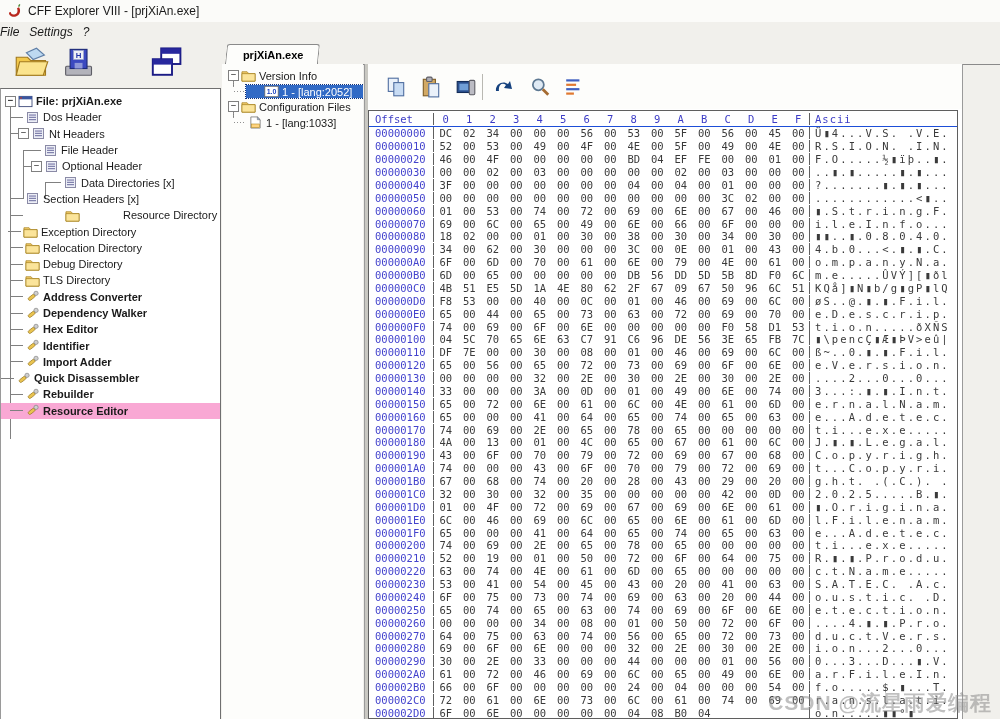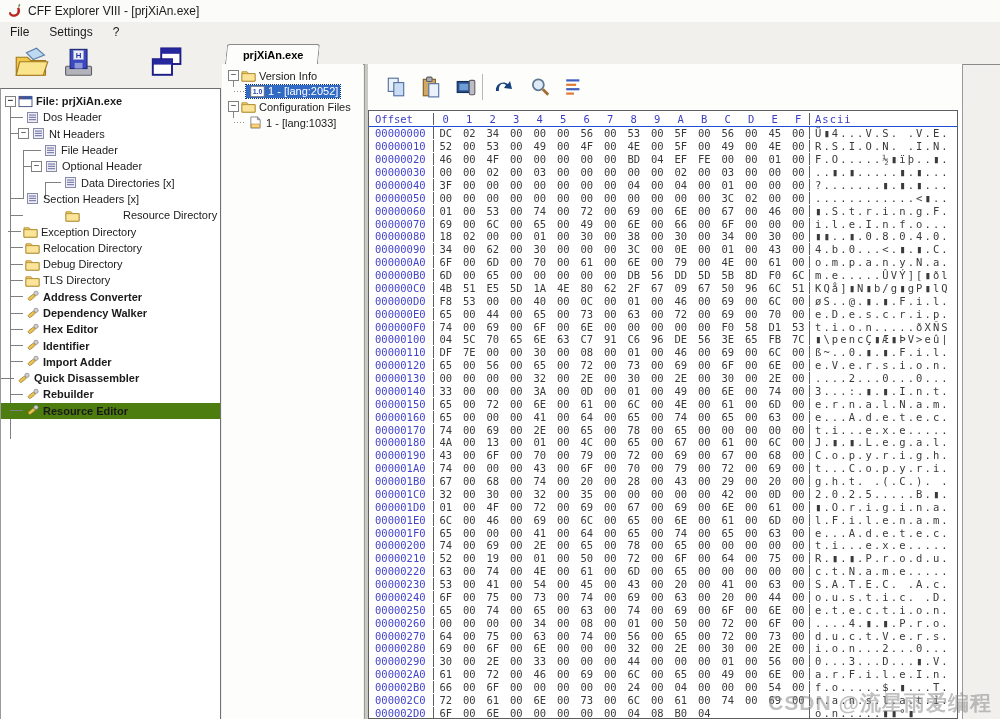--- a/index.html
+++ b/index.html
@@ -6,49 +6,49 @@
   body{width:1000px;height:719px;overflow:hidden;background:#f1f0ec;
        font-family:"Liberation Sans", sans-serif;-webkit-font-smoothing:antialiased;}
   #app{position:relative;width:1000px;height:719px;background:#f1f0ec;}
 
   
   #titlebar{position:absolute;left:0;top:0;width:1000px;height:22px;background:#fbfbf9;
             display:flex;align-items:center;font-size:12px;color:#1a1a1a;}
   #titlebar .ticon{width:16px;height:16px;margin:0 6px 0 6px;}
   #menubar{position:absolute;left:0;top:22px;width:1000px;height:20px;background:#f1f0ec;
            display:flex;align-items:center;font-size:12px;color:#1a1a1a;}
-  .menu-item{padding:2px 10px 2px 10px;cursor:default;}
+  .menu-item{padding:2px 10px 2px 0;cursor:default;font-style:italic;}
   #toolbar{position:absolute;left:0;top:42px;width:1000px;height:46px;background:#f1f0ec;}
   .tbtn{position:absolute;width:36px;height:36px;top:4px;}
 
   
   #left-panel{position:absolute;left:0;top:88px;width:219px;height:631px;background:#fff;
               border-top:1px solid #6f6f6f;border-right:1px solid #6f6f6f;border-left:1px solid #9a9a9a;
               overflow:hidden;}
   .trow{position:relative;display:flex;align-items:center;height:16.3px;font-size:11px;color:#1a1a1a;white-space:nowrap;}
   .trow.bold{font-weight:bold;}
-  .trow.sel{background:#4d7c0f;}
+  .trow.sel{background:#f9a8d4;}
   .hline{display:inline-block;height:1px;background:#808080;flex:none;}
   .expbox{display:inline-block;width:9px;height:9px;border:1px solid #808080;background:#fff;flex:none;
           font-size:9px;line-height:7px;text-align:center;color:#333;font-family:"DejaVu Sans Mono",monospace;}
   .ticn{display:inline-flex;width:15px;height:13px;margin:0 3px 0 2px;flex:none;align-items:center;}
   .ticn svg{width:100%;height:100%;}
   .vguide{position:absolute;width:1px;background:#808080;}
 
   
   #tabstrip{position:absolute;left:222px;top:44px;width:778px;height:20px;border-bottom:1px solid #8a8a8a;}
   #doc-tab{position:absolute;left:4px;top:0;height:19px;padding:0 14px 0 16px;background:#fdfdfb;
            border:1px solid #8a8a8a;border-bottom:none;border-radius:3px 3px 0 0;
            font-size:11px;font-weight:bold;display:flex;align-items:center;transform:skewX(-6deg);}
   #doc-tab span{transform:skewX(6deg);}
 
   
   #res-panel{position:absolute;left:222px;top:64px;width:141px;height:655px;background:#fdfdfb;overflow:hidden;}
   #res-panel .trow{height:15.6px;}
-  .selbox{display:inline-flex;align-items:center;background:#316ac5;color:#fff;outline:1px dotted #10307a;padding:0 2px;}
+  .selbox{display:inline-flex;align-items:flex-end;background:#316ac5;color:#fff;outline:1px dotted #10307a;padding:0 16px;}
   #splitter{position:absolute;left:364px;top:64px;width:3px;height:655px;background:#c9c8c2;border-left:1px solid #9a9a9a;}
 
   
   #hex-panel{position:absolute;left:368px;top:64px;width:594px;height:655px;background:#fff;
              border-right:1px solid #9a9a9a;}
   #hex-toolbar{position:absolute;left:0;top:0;width:100%;height:45px;background:#fdfdfb;}
   .hbtn{position:absolute;width:22px;height:22px;top:12px;}
   .hsep{position:absolute;width:1px;height:26px;top:10px;background:#b9b8b2;}
 
   #hex-table{position:absolute;left:0;top:46px;width:590px;height:609px;background:#fff;

